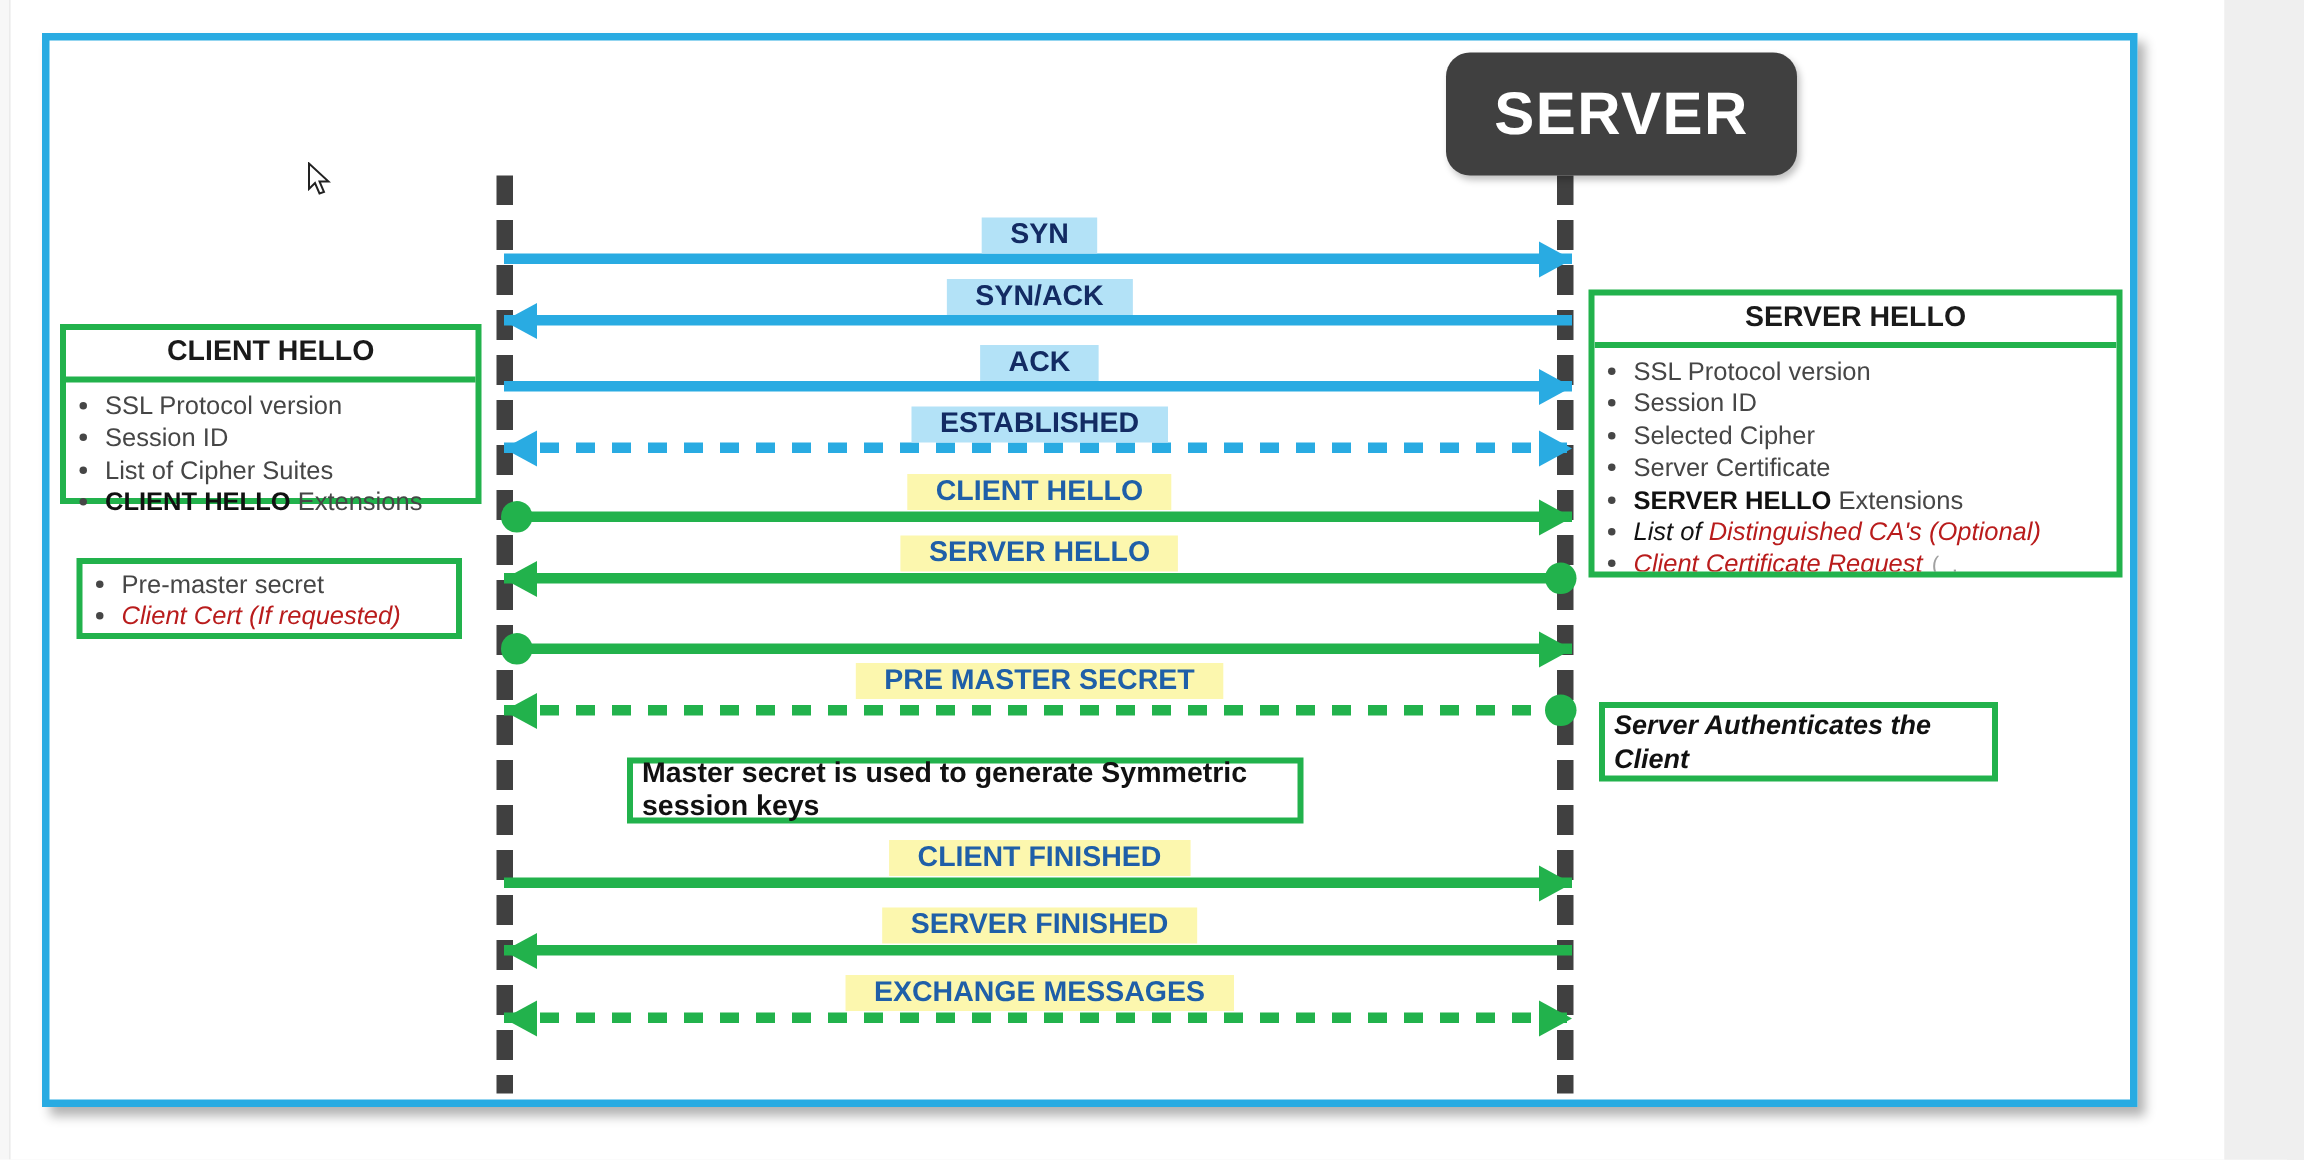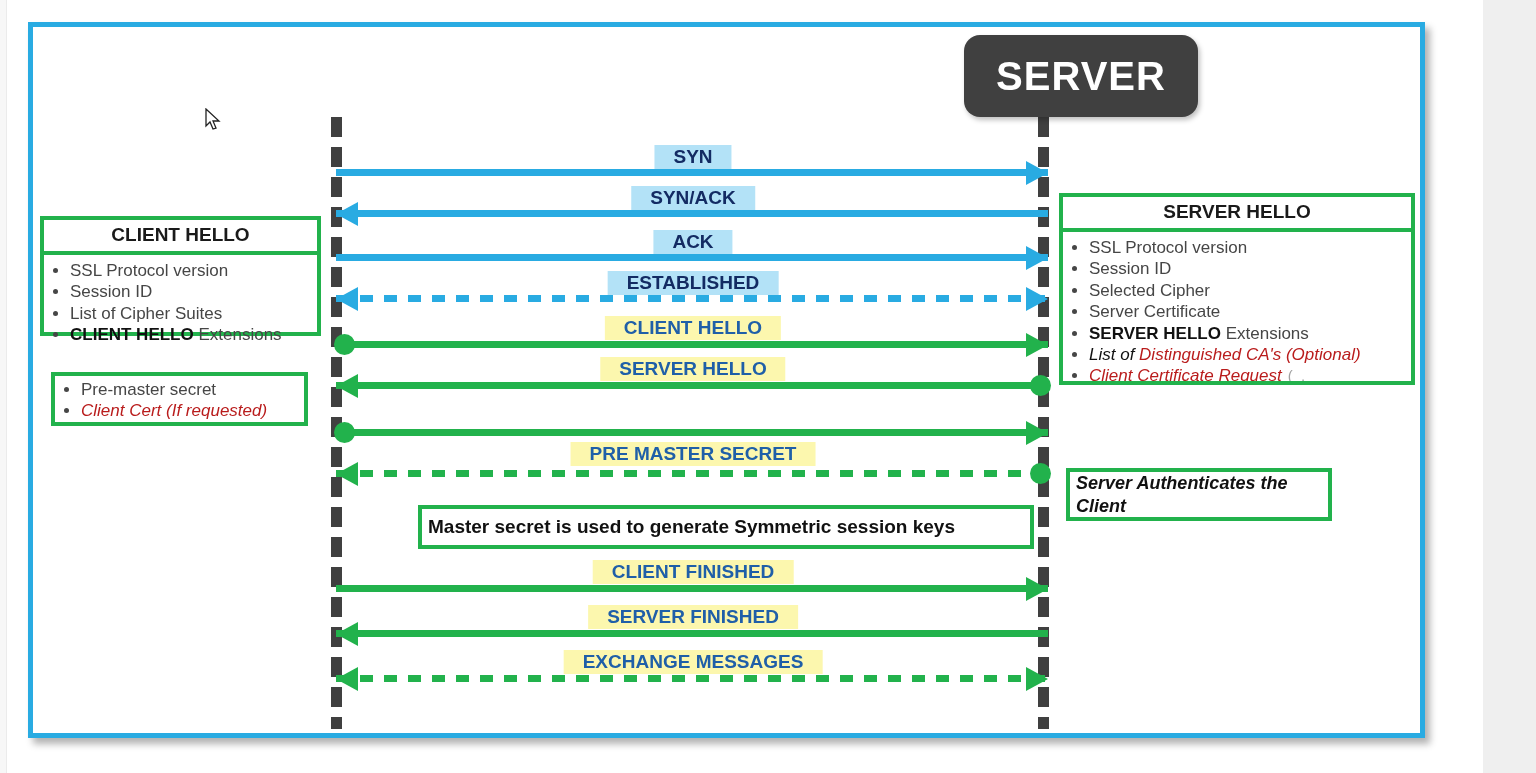--- a/index.html
+++ b/index.html
@@ -259,21 +259,21 @@
           <li><b>SERVER HELLO</b><span> Extensions</span></li>
           <li><i>List of </i><span class="bi">Distinguished CA's (Optional)</span></li>
           <li><span class="bi">Client Certificate Request</span><span class="smudge" style="position:static;margin-left:6px;opacity:.55;">(&nbsp;&nbsp;.</span></li>
         </ul>
       </div>
 
       <div class="plainbox" style="left:1033px;top:441px;width:266px;height:53px;">
         <div class="noteitalic">Server Authenticates the Client</div>
       </div>
 
-      <div class="plainbox" style="left:385px;top:478px;width:616px;height:44px;">
+      <div class="plainbox" style="left:385px;top:478px;width:451px;height:44px;justify-content:center;">
         <div class="txt">Master secret is used to generate Symmetric session keys</div>
       </div>
 
     </div>
   </div>
 
   <svg id="cursor" viewBox="0 0 16 23">
     <path d="M1,1 L1,18 L5,14 L8,21 L11,20 L8,13 L14,13 Z" fill="#ffffff" stroke="#222" stroke-width="1.3"></path>
   </svg>
 </div>

